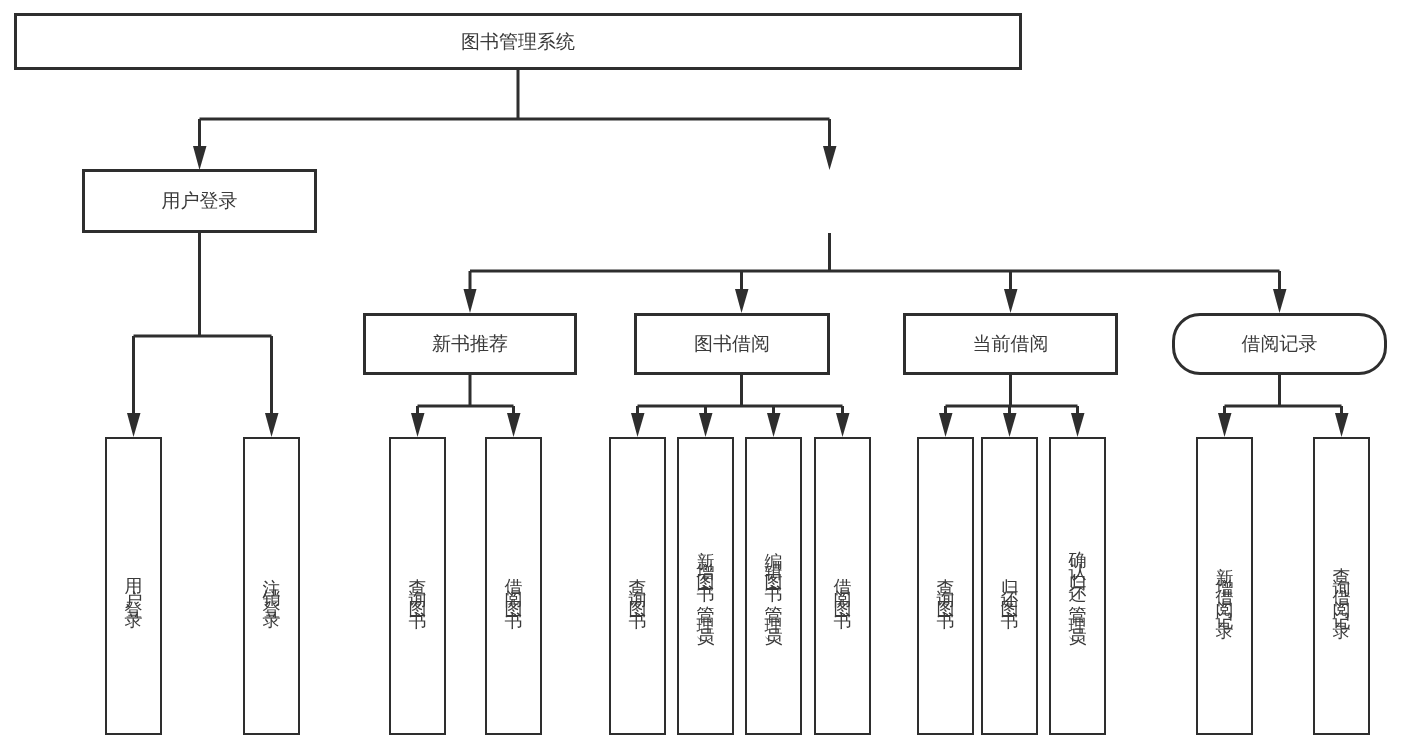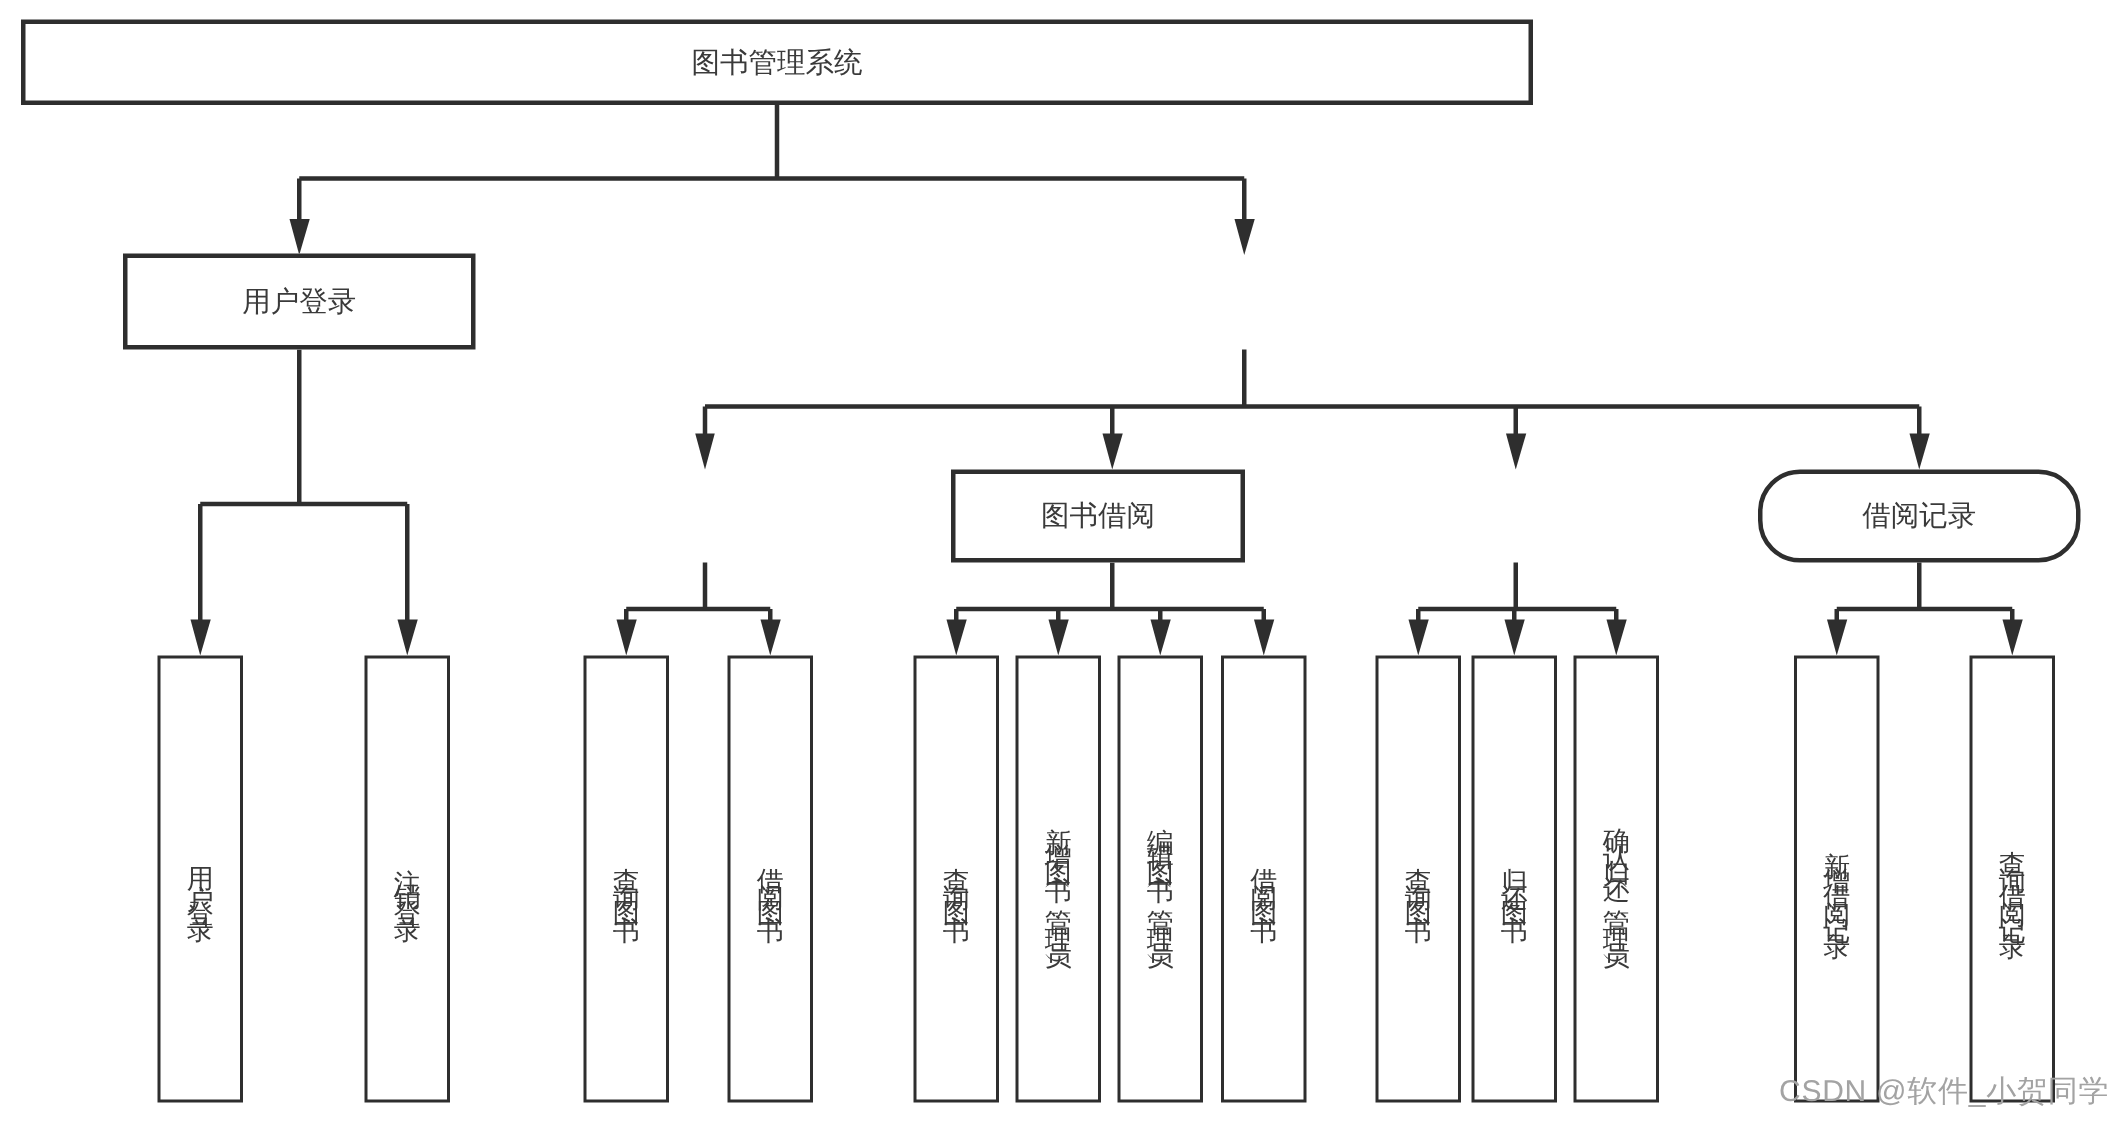--- a/index.html
+++ b/index.html
@@ -97,36 +97,37 @@
       <polygon points="1071,413 1084.5,413 1077.5,437"></polygon>
       <polygon points="1218,413 1231.5,413 1224.5,437"></polygon>
       <polygon points="1335,413 1348.5,413 1341.5,437"></polygon>
     </g>
   </svg>
 
   <div class="box" style="left:14px; top:13px; width:1008px; height:57px;">图书管理系统</div>
 
   <div class="box" style="left:82px; top:169px; width:235px; height:64px;">用户登录</div>
 
+  <div class="box" style="left:363px; top:313px; width:214px; height:62px;">新书推荐</div>
   <div class="box" style="left:634px; top:313px; width:196px; height:62px;">图书借阅</div>
+  <div class="box" style="left:903px; top:313px; width:215px; height:62px;">当前借阅</div>
   <div class="box" style="left:1172px; top:313px; width:215px; height:62px;border-radius:28px;">借阅记录</div>
 
   <div class="box leaf" style="left:105px; top:437px; width:57px; height:298px;">用户登录</div>
   <div class="box leaf" style="left:243px; top:437px; width:57px; height:298px;">注销登录</div>
 
   <div class="box leaf" style="left:389px; top:437px; width:57px; height:298px;">查询图书</div>
   <div class="box leaf" style="left:485px; top:437px; width:57px; height:298px;">借阅图书</div>
 
   <div class="box leaf" style="left:609px; top:437px; width:57px; height:298px;">查询图书</div>
   <div class="box leaf" style="left:677px; top:437px; width:57px; height:298px;">新增图书（管理员）</div>
   <div class="box leaf" style="left:745px; top:437px; width:57px; height:298px;">编辑图书（管理员）</div>
   <div class="box leaf" style="left:814px; top:437px; width:57px; height:298px;">借阅图书</div>
 
   <div class="box leaf" style="left:917px; top:437px; width:57px; height:298px;">查询图书</div>
   <div class="box leaf" style="left:981px; top:437px; width:57px; height:298px;">归还图书</div>
   <div class="box leaf" style="left:1049px; top:437px; width:57px; height:298px;">确认归还（管理员）</div>
 
   <div class="box leaf" style="left:1196px; top:437px; width:57px; height:298px;">新增借阅记录</div>
   <div class="box leaf" style="left:1313px; top:437px; width:57px; height:298px;">查询借阅记录</div>
 
-  <div class="watermark">CSDN @软件_小贺同学</div>
 
 </div>
 
 </body></html>

